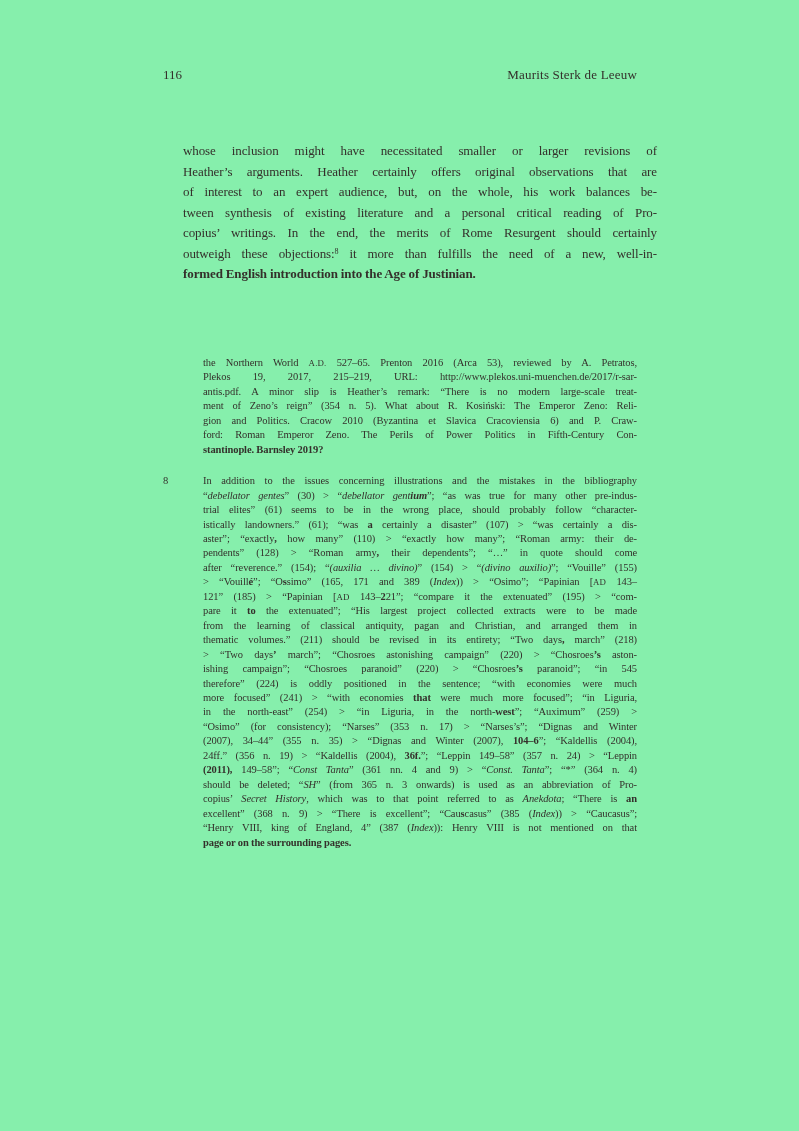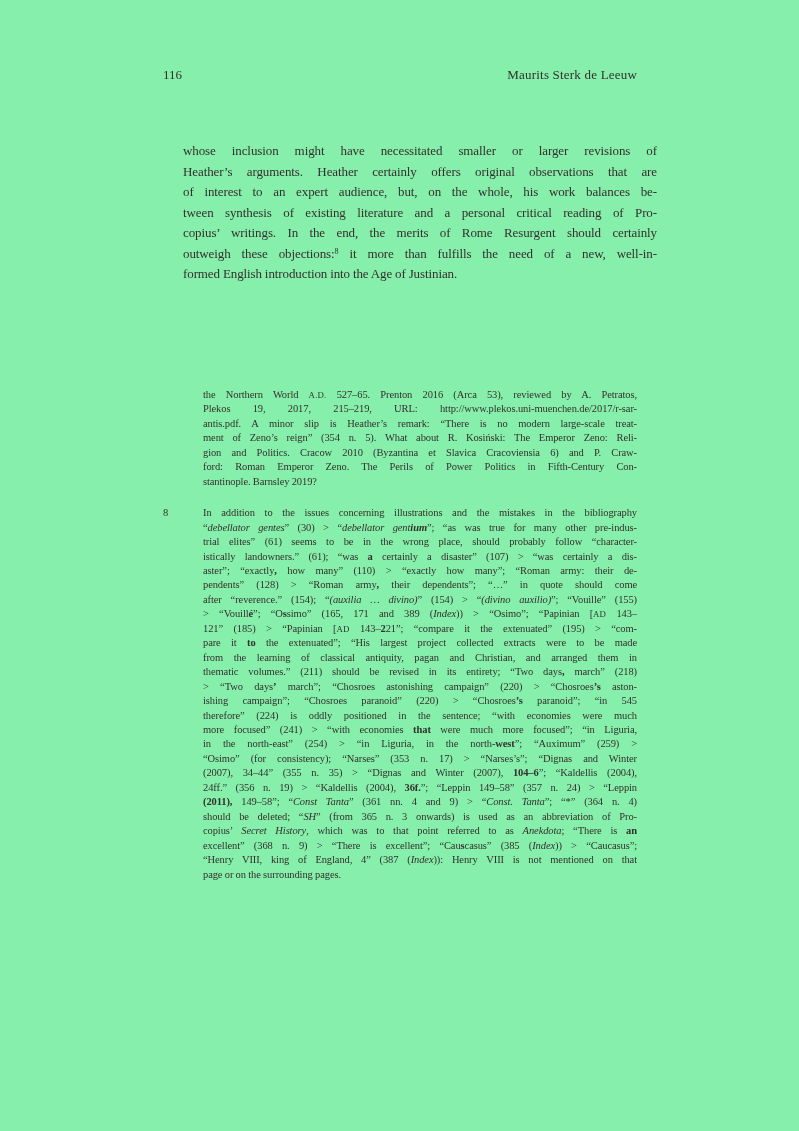--- a/index.html
+++ b/index.html
@@ -13,32 +13,32 @@
     margin:0 auto;
   }
   .header{position:absolute;top:67px;left:163px;width:474px;font-size:13px;line-height:16px;}
   .pagenum{position:absolute;left:0;top:0;}
   .runhead{display:block;text-align:right;letter-spacing:.2px;}
   .main{
     position:absolute;top:141px;left:163px;width:474px;
     font-size:13px;line-height:20.5px;margin-left:20px;
   }
   .footnotes{position:absolute;top:356px;left:163px;width:474px;font-size:10.5px;line-height:14.45px;}
-  .fncont{margin-left:40px;width:434px;margin-top:32px;}
+  .fncont{margin-left:40px;width:434px;}
   .fn8{display:flex;margin-top:17px;}
   .fnnum{width:40px;flex:0 0 40px;}
   .fntext{width:434px;}
   .tline{
     text-align:justify;
     -moz-text-align-last:justify;
     text-align-last:justify;
     letter-spacing:-0.1px;
     word-spacing:-0.2px;
   }
-  .tlast{text-align-last:left;-moz-text-align-last:left;}
+  .tlast{text-align-last:left;font-weight:bold;-moz-text-align-last:left;}
   .i{font-style:italic;}
   .b{font-weight:bold;}
   .bi{font-weight:bold;font-style:italic;margin-top:27px;}
   .sc{font-size:.84em;letter-spacing:.02em;}
   .sup{font-size:.62em;position:relative;top:-.45em;line-height:0;}
 </style>
 </head>
 <body>
 
 <div class="page">

